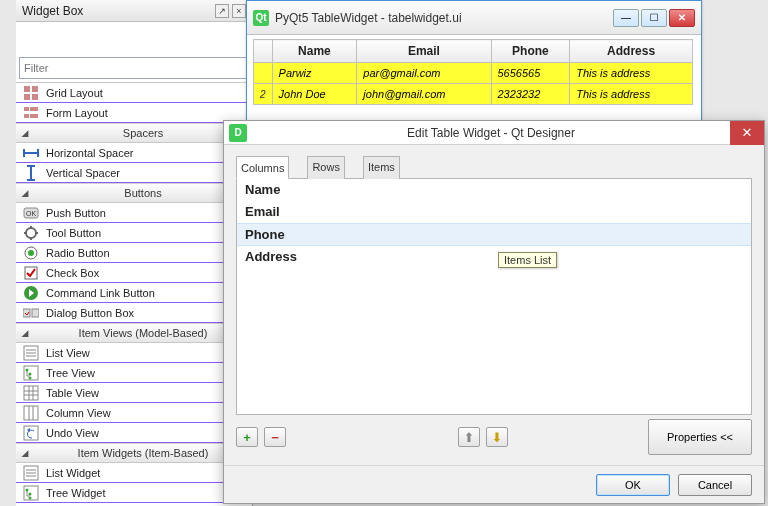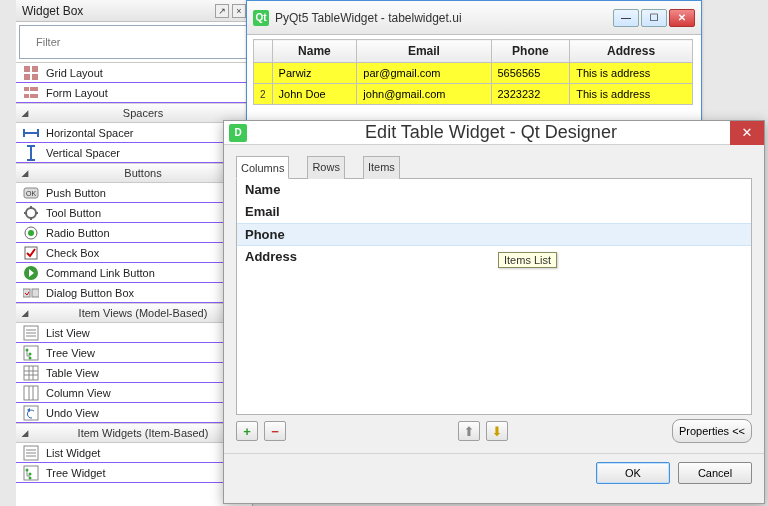--- a/index.html
+++ b/index.html
@@ -4,64 +4,64 @@
 <style>
 * { box-sizing: border-box; margin: 0; padding: 0; font-family: "Segoe UI", Tahoma, sans-serif; }
 body { width: 768px; height: 506px; background: #e8e8e8; position: relative; overflow: hidden; font-size: 12px; }
 
 
 .widget-box { position: absolute; left: 16px; top: 0; width: 237px; height: 506px; background: #fff; border-right: 1px solid #b0b0b0; }
 .wb-title { height: 22px; background: linear-gradient(#f8f8f8,#e4e4e4); border-bottom: 1px solid #c0c0c0; display:flex; align-items:center; padding:0 6px; font-size:12px; color:#222; }
 .wb-title .sp { flex:1; }
 .wb-title .btn { width:14px; height:14px; margin-left:3px; border:1px solid #a0a0a0; background:#f0f0f0; font-size:9px; line-height:12px; text-align:center; color:#444; }
 .wb-filter { padding:3px; border-bottom:1px solid #c8c8c8; }
-.wb-filter input { width:100%; height:34px; border:1px solid #9aa8bc; padding:0 16px; font-size:11px; color:#888; }
+.wb-filter input { width:100%; height:22px; border:1px solid #9aa8bc; padding:0 4px; font-size:11px; color:#888;margin-top:32px; }
 .wb-list { overflow:hidden; }
 .wb-cat { height:20px; background: linear-gradient(#fdfdfd,#e6e6e6); border-top:1px solid #d4d4d4; border-bottom:1px solid #c8c8c8; display:flex; align-items:center; font-size:11px; color:#333; }
 .wb-cat .arrow { width:18px; text-align:center; font-size:9px; color:#555; }
 .wb-cat .label { flex:1; text-align:center; }
 .wb-item { height:20px; display:flex; align-items:center; border-bottom:1px solid #8b5cf6; font-size:11px; color:#222; }
 .wb-item .icon { width:24px; height:18px; margin:0 3px; display:flex; align-items:center; justify-content:center; }
 .wb-item .icon svg { width:16px; height:16px; }
 
 
 .preview { position:absolute; left:246px; top:0; width:456px; height:122px; background:#fff; border:1px solid #4a90d9; box-shadow:0 0 3px rgba(0,0,0,.2); }
 .preview-title { height:34px; background: linear-gradient(#fdfdfd,#e8e8e8); border-bottom:1px solid #c0c0c0; display:flex; align-items:center; padding:0 6px; }
 .preview-title .qt-ico { width:16px; height:16px; background:#41c957; border-radius:2px; margin-right:6px; display:flex; align-items:center; justify-content:center; color:#fff; font-size:10px; font-weight:bold; }
 .preview-title .txt { flex:1; font-size:12px; color:#333; }
 .preview-title .winbtns { display:flex; gap:2px; }
 .preview-title .wb { width:26px; height:18px; border:1px solid #8aa; background:linear-gradient(#eaf4ff,#cfe6ff); border-radius:2px; display:flex; align-items:center; justify-content:center; font-size:10px; }
 .preview-title .wb.close { background:linear-gradient(#f08a8a,#d43a3a); border-color:#a33; color:#fff; font-weight:bold; }
 .preview-body { padding:4px 8px 4px 6px; }
 .tbl { border:1px solid #b8b8b8; border-collapse:collapse; width:100%; }
 .tbl th { background:linear-gradient(#fdfdfd,#ebebeb); border:1px solid #c0c0c0; padding:4px 6px; font-weight:bold; font-size:12px; color:#222;}
-.tbl td { border:1px solid #c0c0c0; padding:4px 6px; font-size:11px; }
+.tbl td { border:1px solid #c0c0c0; padding:4px 6px; font-size:11px;font-style:italic; }
 .tbl .row-yellow td { background:#ffff33; }
 .tbl .row-yellow.redtext td:first-of-type { color:#d00; }
 .tbl .rownum { background:linear-gradient(#fdfdfd,#ebebeb); width:16px; text-align:center; font-size:10px; color:#333; }
 
 
 .dialog { position:absolute; left:223px; top:120px; width:542px; height:384px; background:#f0f0f0; border:1px solid #9a9a9a; box-shadow:0 3px 12px rgba(0,0,0,.3); }
 .dlg-title { height:24px; background:#fff; border-bottom:1px solid #d0d0d0; display:flex; align-items:center; }
 .dlg-title .d-ico { width:18px; height:18px; margin:0 5px; background:#41c957; border-radius:2px; display:flex; align-items:center;justify-content:center; color:#fff; font-size:10px; font-weight:bold; }
-.dlg-title .txt { flex:1; text-align:center; font-size:18px; color:#333; }
+.dlg-title .txt { flex:1; text-align:center; font-size:12px; color:#333; }
 .dlg-title .dclose { width:34px; height:24px; background:#c84040; color:#fff; display:flex; align-items:center; justify-content:center; font-size:13px; }
 .dlg-body { padding:10px 12px; }
 .tabs { display:flex; border-bottom:1px solid #b4b4b4; }
 .tab { padding:4px 4px; border:1px solid #b4b4b4; border-bottom:none; margin-right:18px; background:#e8e8e8; font-size:11px; color:#333; position:relative; top:1px; }
 .tab.active { background:#fff; border-bottom:1px solid #fff; padding-top:5px; }
 .list-area { background:#fff; border:1px solid #b4b4b4; border-top:none; height:236px; overflow:hidden; }
 .list-row { padding:3px 8px; font-size:13px; font-weight:bold; color:#222; border-bottom:1px solid transparent; }
 .list-row.selected { background:#e6f1fb; border-top:1px solid #cde3f7; border-bottom:1px solid #cde3f7; }
 .tooltip { position:absolute; left:498px; top:252px; background:#ffffe1; border:1px solid #8a8a60; padding:1px 5px; font-size:11px; color:#333; box-shadow:1px 1px 2px rgba(0,0,0,.2); }
 .toolbar-row { display:flex; align-items:center; padding:4px 0; gap:6px; }
 .tbtn { width:22px; height:20px; border:1px solid #a0a0a0; background:linear-gradient(#fdfdfd,#e4e4e4); display:flex; align-items:center; justify-content:center; border-radius:2px; font-size:13px; }
 .tbtn.green { color:#2a9a2a; font-weight:bold; }
 .tbtn.red { color:#c83030; font-weight:bold; }
-.props-btn { margin-left:auto; height:24px; padding:0 6px; border:1px solid #a0a0a0; background:linear-gradient(#fdfdfd,#e4e4e4); font-size:11px; display:flex; align-items:center; border-radius:8px; }
+.props-btn { margin-left:auto; height:36px; padding:0 18px; border:1px solid #a0a0a0; background:linear-gradient(#fdfdfd,#e4e4e4); font-size:11px; display:flex; align-items:center; border-radius:2px; }
 .dlg-buttons { display:flex; justify-content:flex-end; gap:8px; padding:8px 12px 0; border-top:1px solid #d4d4d4; margin:6px -12px 0; }
 .dbtn { min-width:74px; height:22px; border:1px solid #8a8a8a; background:linear-gradient(#fdfdfd,#e4e4e4); font-size:11px; border-radius:2px; }
 .dbtn.default { border:1px solid #4a90d9; box-shadow: inset 0 0 0 1px #bfe0ff; }
 </style>
 </head>
 <body>
 
 <div class="widget-box">
   <div class="wb-title">
     <span>Widget Box</span>

